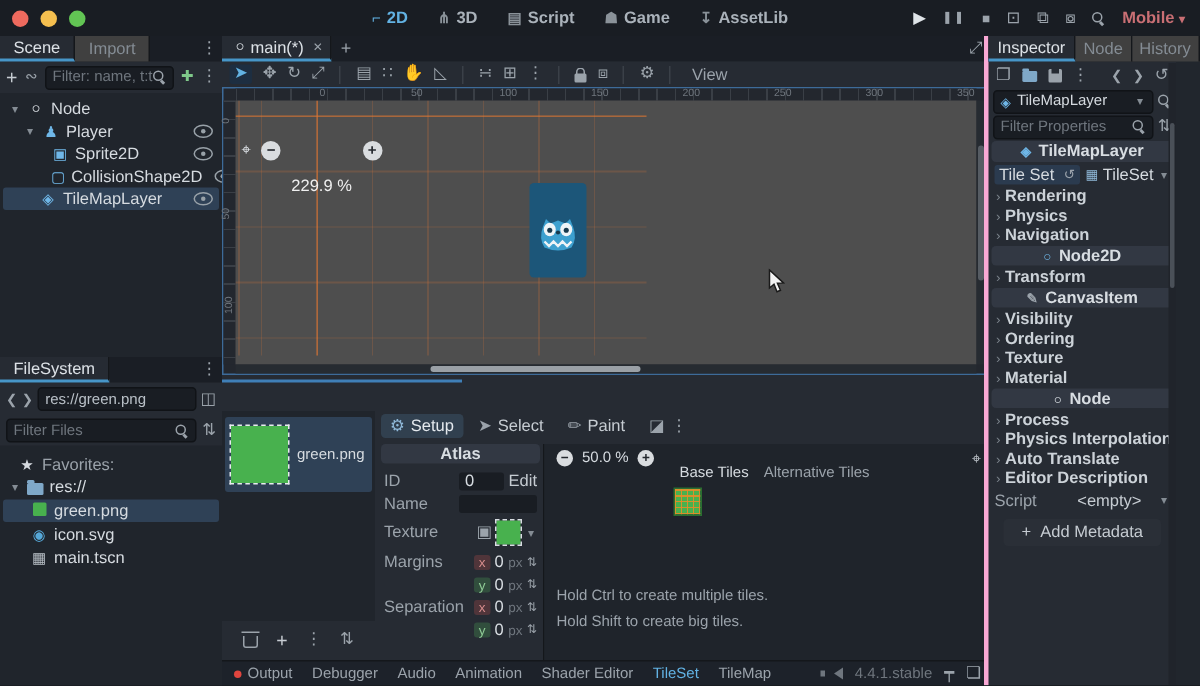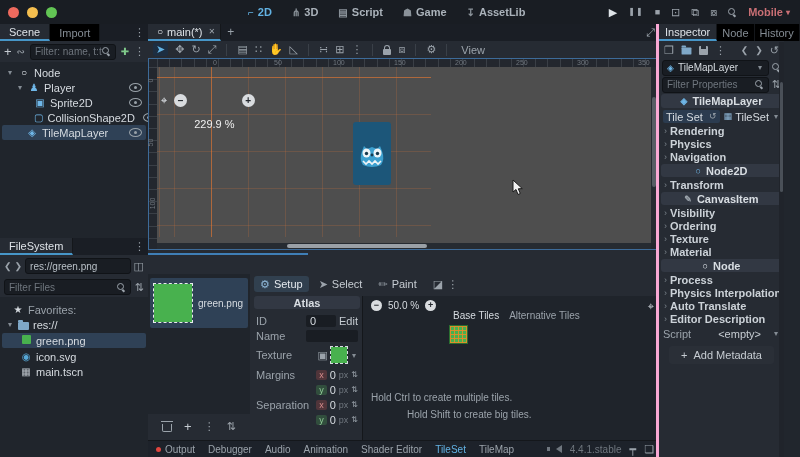--- a/index.html
+++ b/index.html
@@ -12,21 +12,21 @@
   .ic{display:inline-block;text-align:center;color:#9ba3ab;font-size:11px;line-height:1;}
   .blue{color:#62b2e3;}
   
   #titlebar{position:absolute;left:0;top:0;width:800px;height:24px;background:#191d23;display:flex;align-items:center;}
   .light{width:11px;height:11px;border-radius:50%;margin-left:8px;flex:none;}
   .ctx{display:flex;align-items:center;gap:4px;margin:0 10px;font-weight:bold;color:#aab2ba;font-size:11px;}
   .ctx .ci{font-size:10px;color:#8a9299;}
   .ctx.on{color:#62b2e3;} .ctx.on .ci{color:#62b2e3;}
   
   .tabbar{display:flex;align-items:flex-end;background:#1a1e25;height:17px;}
-  .tab{padding:2px 9px 2px;height:13px;display:flex;align-items:center;gap:4px;color:#848c94;background:#000000;border-right:1px solid #14171b;}
+  .tab{padding:2px 9px 2px;height:13px;display:flex;align-items:center;gap:4px;color:#848c94;background:#404040;border-right:1px solid #14171b;}
   .tab.on{background:#262b33;color:#dde2e7;border-bottom:2px solid #4796c8;height:11px;}
   
   .input{background:#191d23;border:1px solid #101317;border-radius:3px;color:#6f767e;
          display:flex;align-items:center;padding:0 4px;height:14px;font-size:10px;}
   .input .ph{flex:1;white-space:nowrap;overflow:hidden;}
   
   .lens{position:relative;width:9px;height:9px;flex:none;}
   .lens::before{content:"";position:absolute;left:0;top:0;width:5px;height:5px;border:1.4px solid #9ba3ab;border-radius:50%;}
   .lens::after{content:"";position:absolute;left:6px;top:6px;width:3px;height:1.5px;background:#9ba3ab;transform:rotate(45deg);transform-origin:0 0;}
   .eye{position:relative;width:11px;height:7px;border:1px solid #98a1a8;border-radius:50%;flex:none;}
@@ -401,21 +401,21 @@
         <span class="ic abs" style="right:6px;top:5px;color:#c6ccd2;">⌖</span>
         <div class="flex abs" style="left:90px;top:14px;gap:10px;font-size:10px;">
           <span style="color:#d6dbe0;">Base Tiles</span>
           <span class="dim">Alternative Tiles</span>
         </div>
         <div class="abs" style="left:87px;top:30px;width:17px;height:17px;background:#48b14e;
              background-image:repeating-linear-gradient(to right,rgba(230,140,40,.9) 0 1px,transparent 1px 4px),
                               repeating-linear-gradient(to bottom,rgba(230,140,40,.9) 0 1px,transparent 1px 4px);
              outline:1px solid #2a6e31;"></div>
         <div class="abs dim" style="left:8px;top:96px;font-size:10px;">Hold Ctrl to create multiple tiles.</div>
-        <div class="abs dim" style="left:8px;top:113px;font-size:10px;margin-left:36px;">Hold Shift to create big tiles.</div>
+        <div class="abs dim" style="left:8px;top:113px;font-size:10px;">Hold Shift to create big tiles.</div>
       </div>
     </div>
   </div>
 
   <div class="abs flex" style="left:148px;top:440px;width:512px;height:17px;background:#1d222a;gap:13px;padding-left:8px;font-size:10px;border-top:1px solid #14171b;box-sizing:border-box;">
     <span class="flex" style="gap:4px;">
       <span style="width:5px;height:5px;border-radius:50%;background:#e0453e;display:inline-block;"></span>
       <span class="dim">Output</span>
     </span>
     <span class="dim">Debugger</span>

